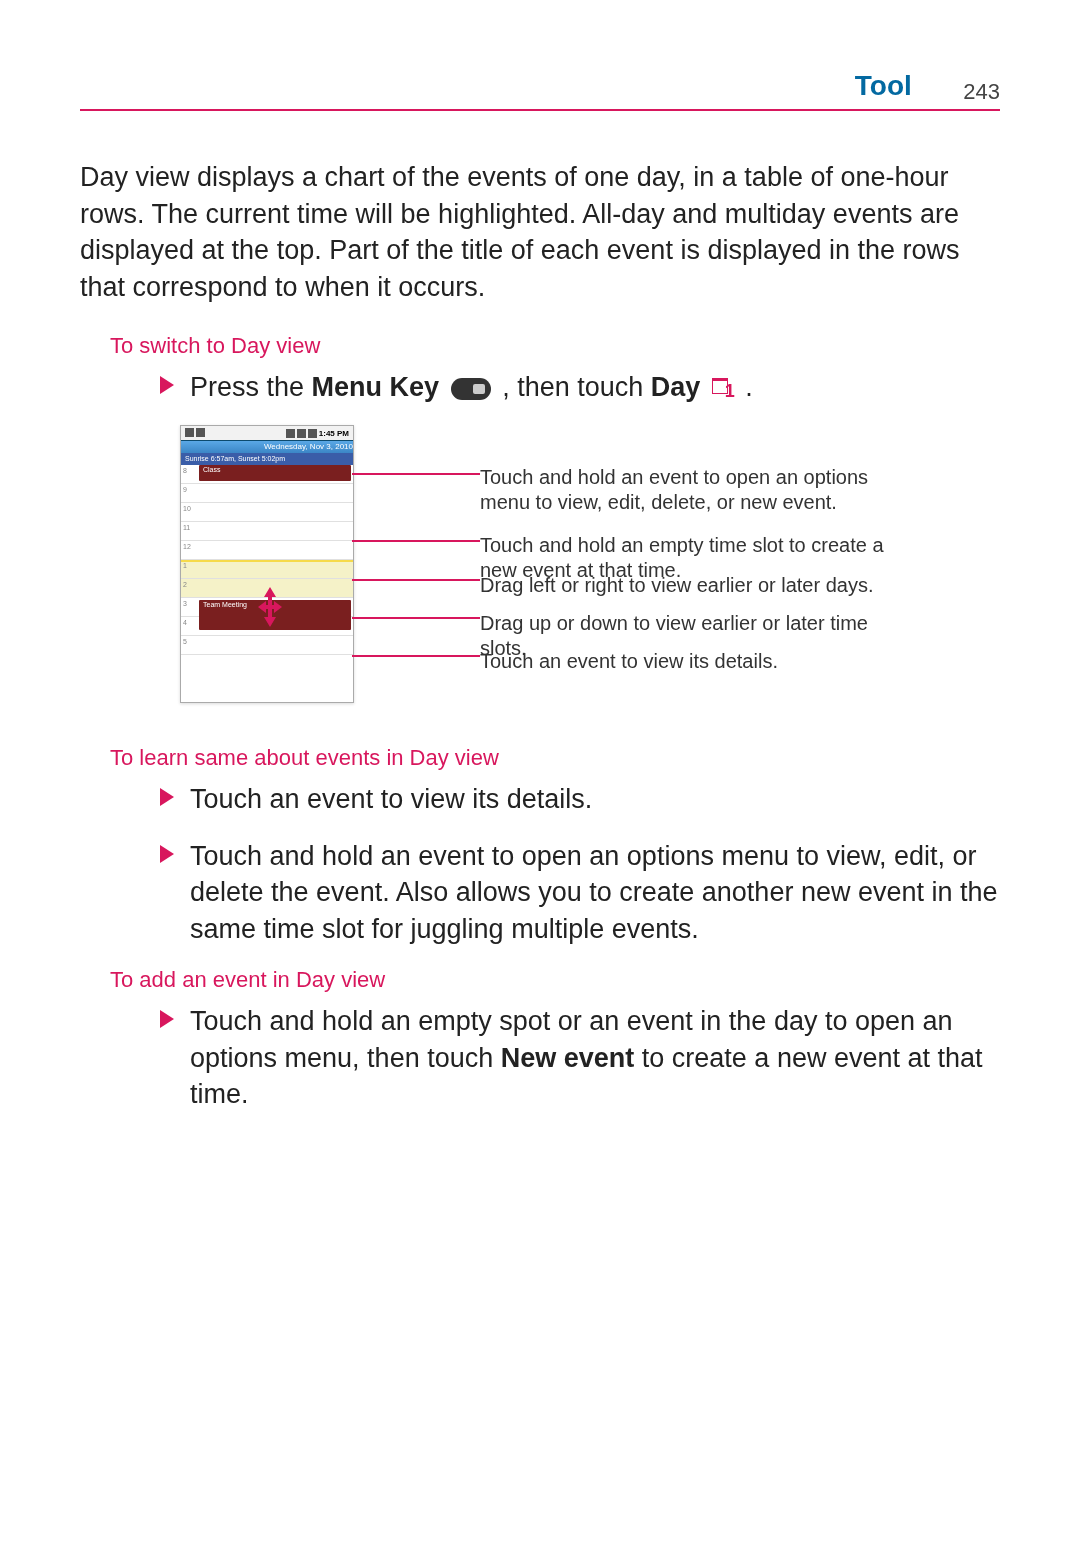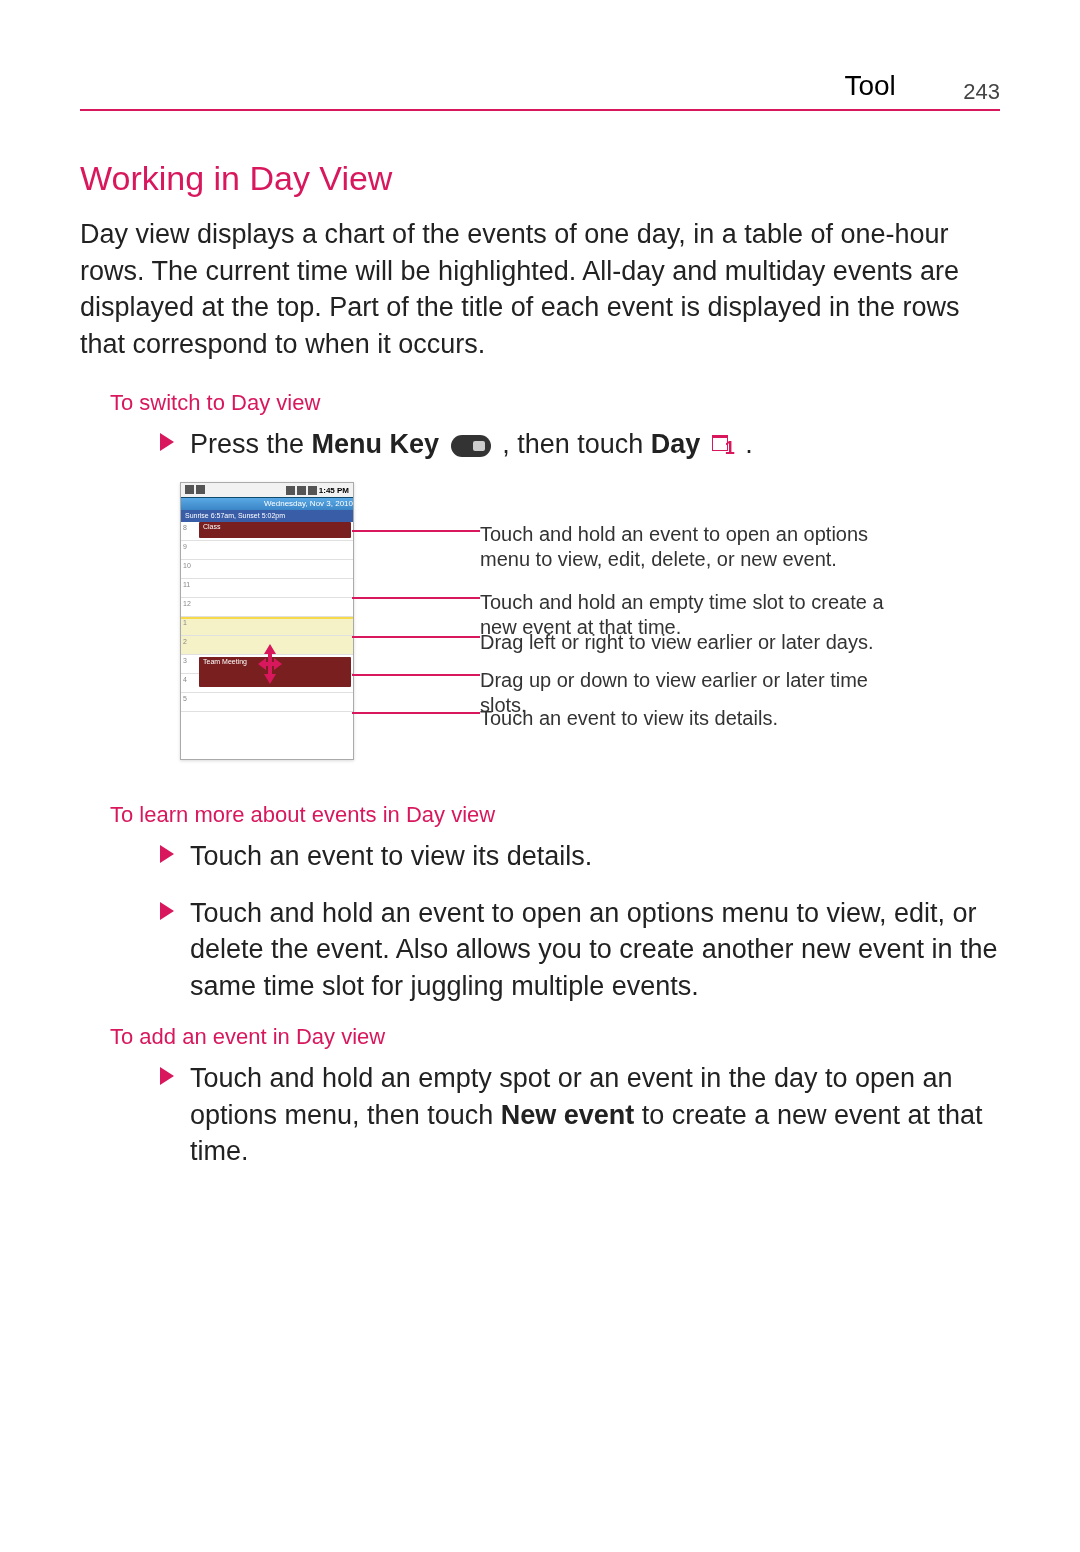--- a/index.html
+++ b/index.html
@@ -14,24 +14,24 @@
     box-sizing: border-box;
     width: 1080px;
   }
   .header {
     text-align: right;
     border-bottom: 2px solid #d8175d;
     padding-bottom: 4px;
     margin-bottom: 48px;
   }
   .header-title {
-    color: #000000;
+    color: #0369a1;
     font-size: 28px;
-    font-weight: normal;
-    margin-right: 24px;
+    font-weight: bold;
+    margin-right: 8px;
   }
   .header-pageno {
     color: #444;
     font-size: 22px;
     vertical-align: sub;
     margin-left: 39px;
   }
   .h1 {
     color: #d8175d;
     font-size: 34px;
@@ -230,21 +230,20 @@
 </head>
 <body>
 
 <div class="page">
 
   <div class="header">
     <span class="header-title">Tool</span>
     <span class="header-pageno">243</span>
   </div>
 
-  <div class="h1">Working in Day View</div>
   <div class="body-text">Day view displays a chart of the events of one day, in a table of one-hour rows. The current time will be highlighted. All-day and multiday events are displayed at the top. Part of the title of each event is displayed in the rows that correspond to when it occurs.</div>
 
   <div class="h2">To switch to Day view</div>
   <div class="bullet-item">
     <div class="bullet-arrow"></div>
     <span>Press the </span>
     <span class="bold">Menu Key</span>
     <span class="inline-icon menu-key"></span>
     <span> , then touch </span>
     <span class="bold">Day</span>
@@ -312,21 +311,21 @@
     <div class="callout-line l2"></div>
     <div class="callout c2">Touch and hold an empty time slot to create a new event at that time.</div>
     <div class="callout-line l3"></div>
     <div class="callout c3">Drag left or right to view earlier or later days.</div>
     <div class="callout-line l4"></div>
     <div class="callout c4">Drag up or down to view earlier or later time slots.</div>
     <div class="callout-line l5"></div>
     <div class="callout c5">Touch an event to view its details.</div>
   </div>
 
-  <div class="h2">To learn more about events in Day view</div>
+  <div class="h2">To learn same about events in Day view</div>
   <div class="bullet-item">
     <div class="bullet-arrow"></div>
     <span>Touch an event to view its details.</span>
   </div>
   <div class="bullet-item">
     <div class="bullet-arrow"></div>
     <span>Touch and hold an event to open an options menu to view, edit, or delete the event. Also allows you to create another new event in the same time slot for juggling multiple events.</span>
   </div>
 
   <div class="h2">To add an event in Day view</div>

